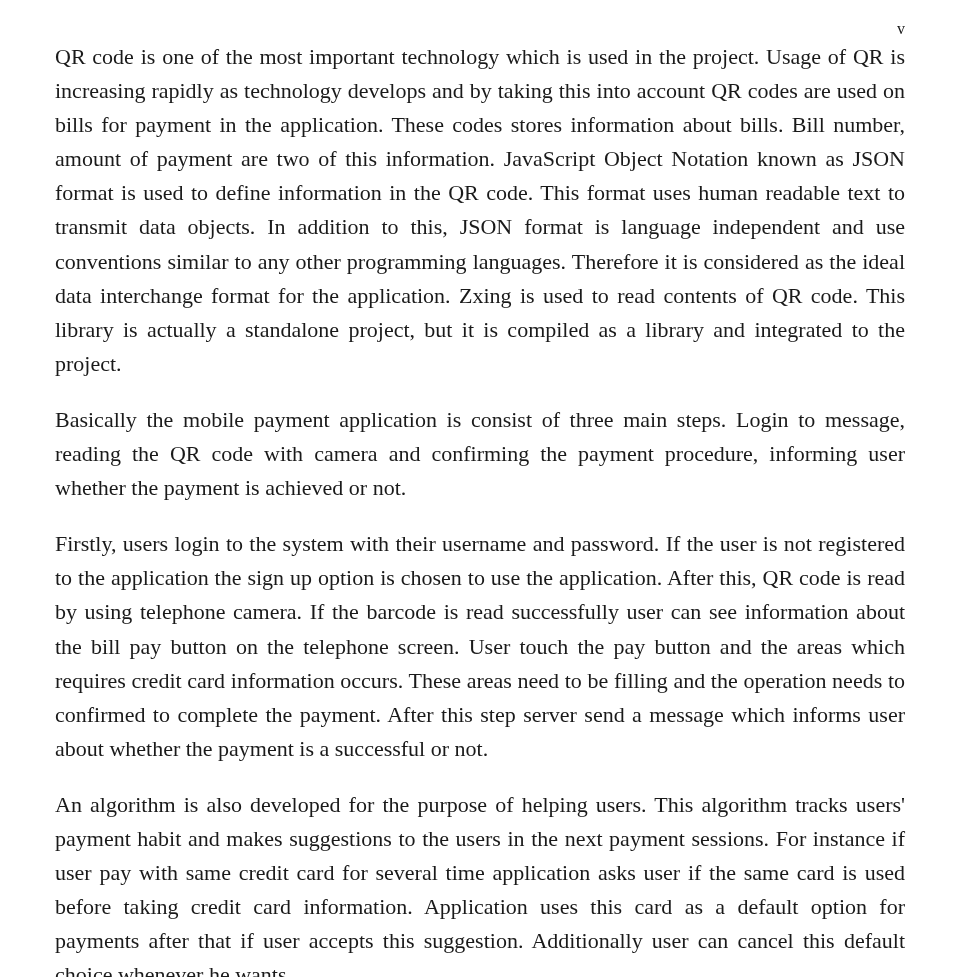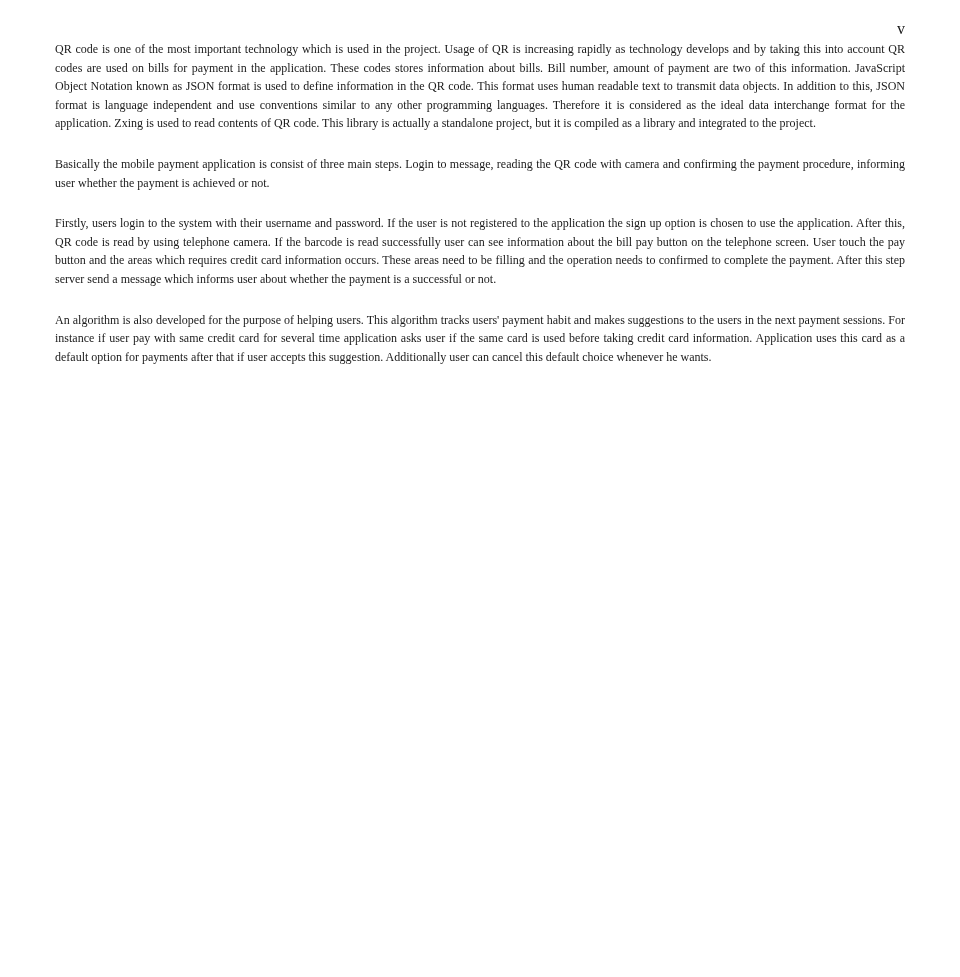--- a/index.html
+++ b/index.html
@@ -28,21 +28,21 @@
       top: 20px;
       right: 55px;
       font-size: 16px;
       font-family: "Times New Roman", Times, serif;
     }
 
     .paragraph {
       text-align: justify;
       line-height: 1.55;
       margin-bottom: 22px;
-      font-size: 12px;
+      font-size: 22px;
     }
 
     .paragraph:last-child {
       margin-bottom: 0;
     }
   </style>
 </head>
 <body>
 
 <div class="page-container">

